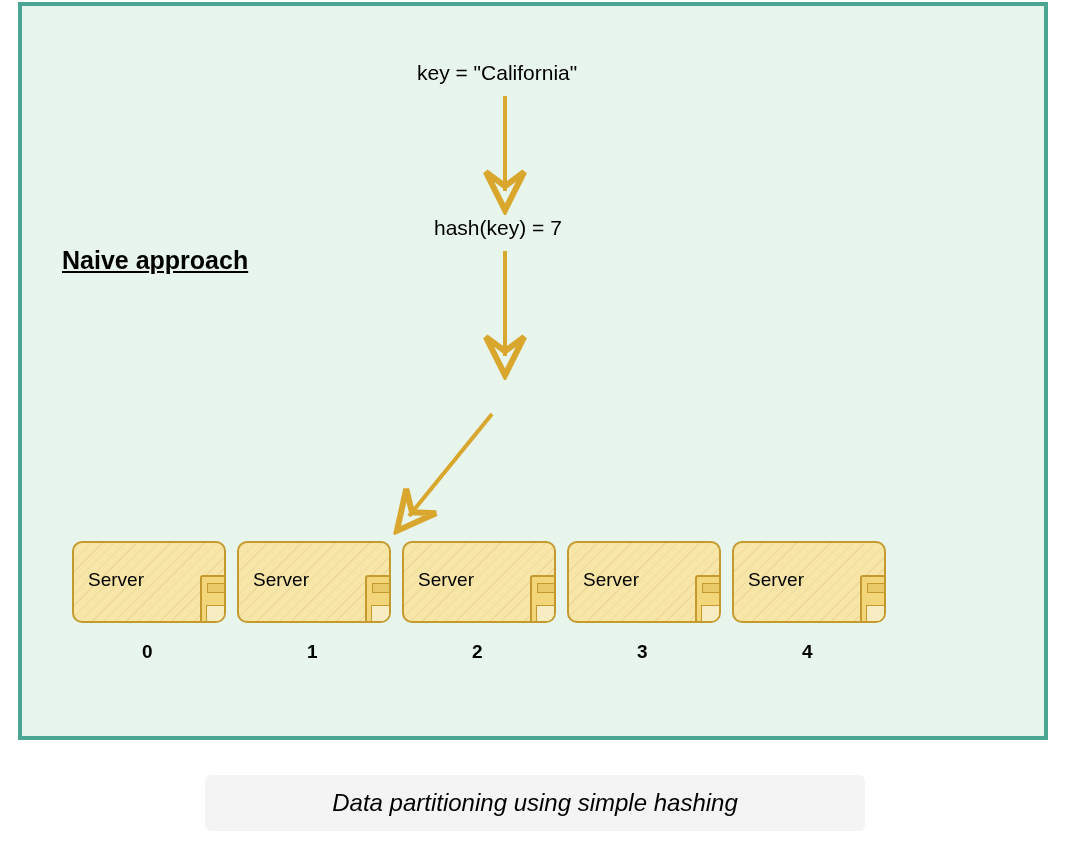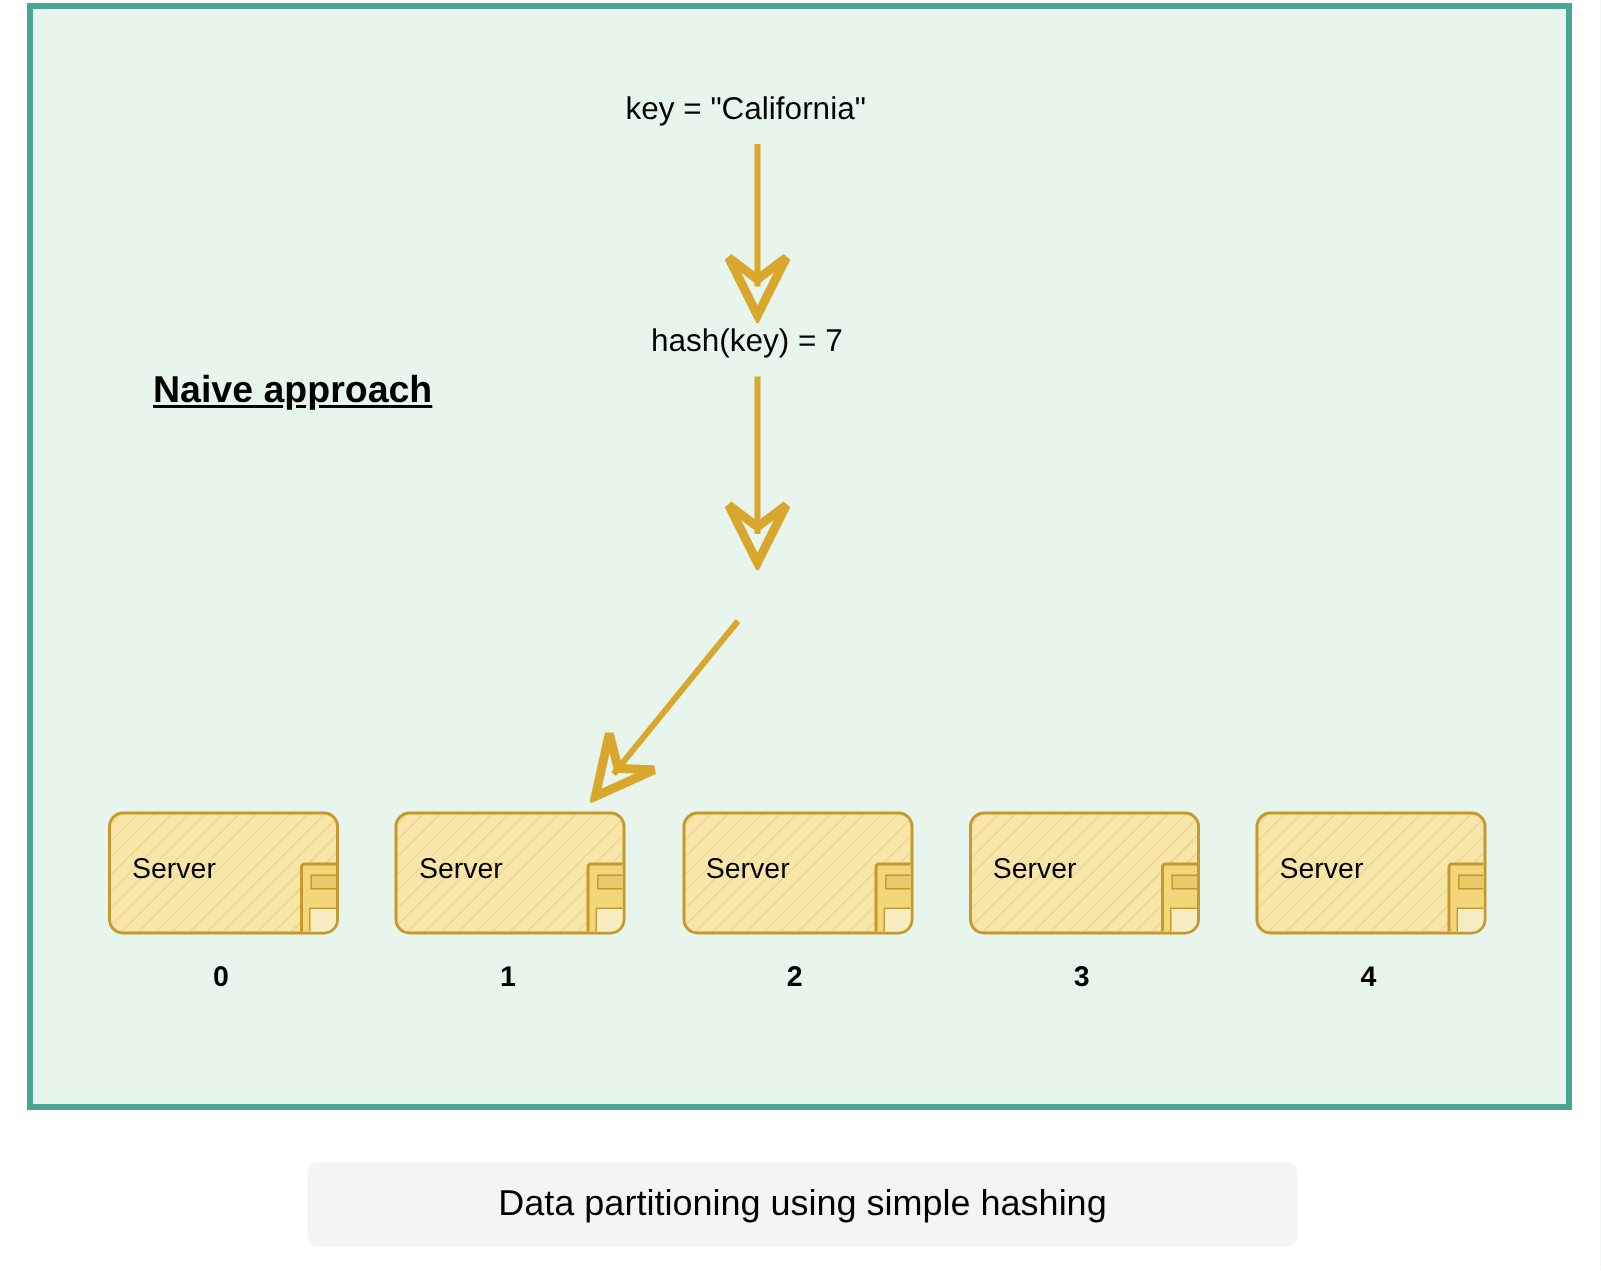--- a/index.html
+++ b/index.html
@@ -22,39 +22,37 @@
     box-sizing: border-box;
   }
   .naive-label {
     position: absolute;
     left: 40px;
     top: 240px;
     font-size: 25px;
     font-weight: bold;
     text-decoration: underline;
     color: #000;
-    margin-left: 40px;
   }
   .step-text {
     position: absolute;
     font-size: 21px;
     color: #000;
     text-align: center;
     white-space: nowrap;
   }
   .step1 { left: 395px; top: 55px; }
   .step2 { left: 412px; top: 210px; }
   .step3 { left: 310px; top: 375px; }
   .servers {
     position: absolute;
     left: 50px;
     top: 535px;
     width: 930px;
     display: flex;
-    justify-content: space-between;
   }
   .server {
     width: 165px;
     position: relative;
   }
   .server-box {
     width: 150px;
     height: 78px;
     border: 2px solid #c49a2e;
     border-radius: 10px;
@@ -120,20 +118,21 @@
     height: 56px;
     background: #f4f4f4;
     border-radius: 6px;
     display: flex;
     align-items: center;
     justify-content: center;
   }
   .caption-text {
     font-size: 24px;
     color: #000;
+    font-style: italic;
   }
   svg.arrows {
     position: absolute;
     left: 0; top: 0;
     width: 1030px; height: 738px;
     pointer-events: none;
   }
 </style>
 </head>
 <body>

